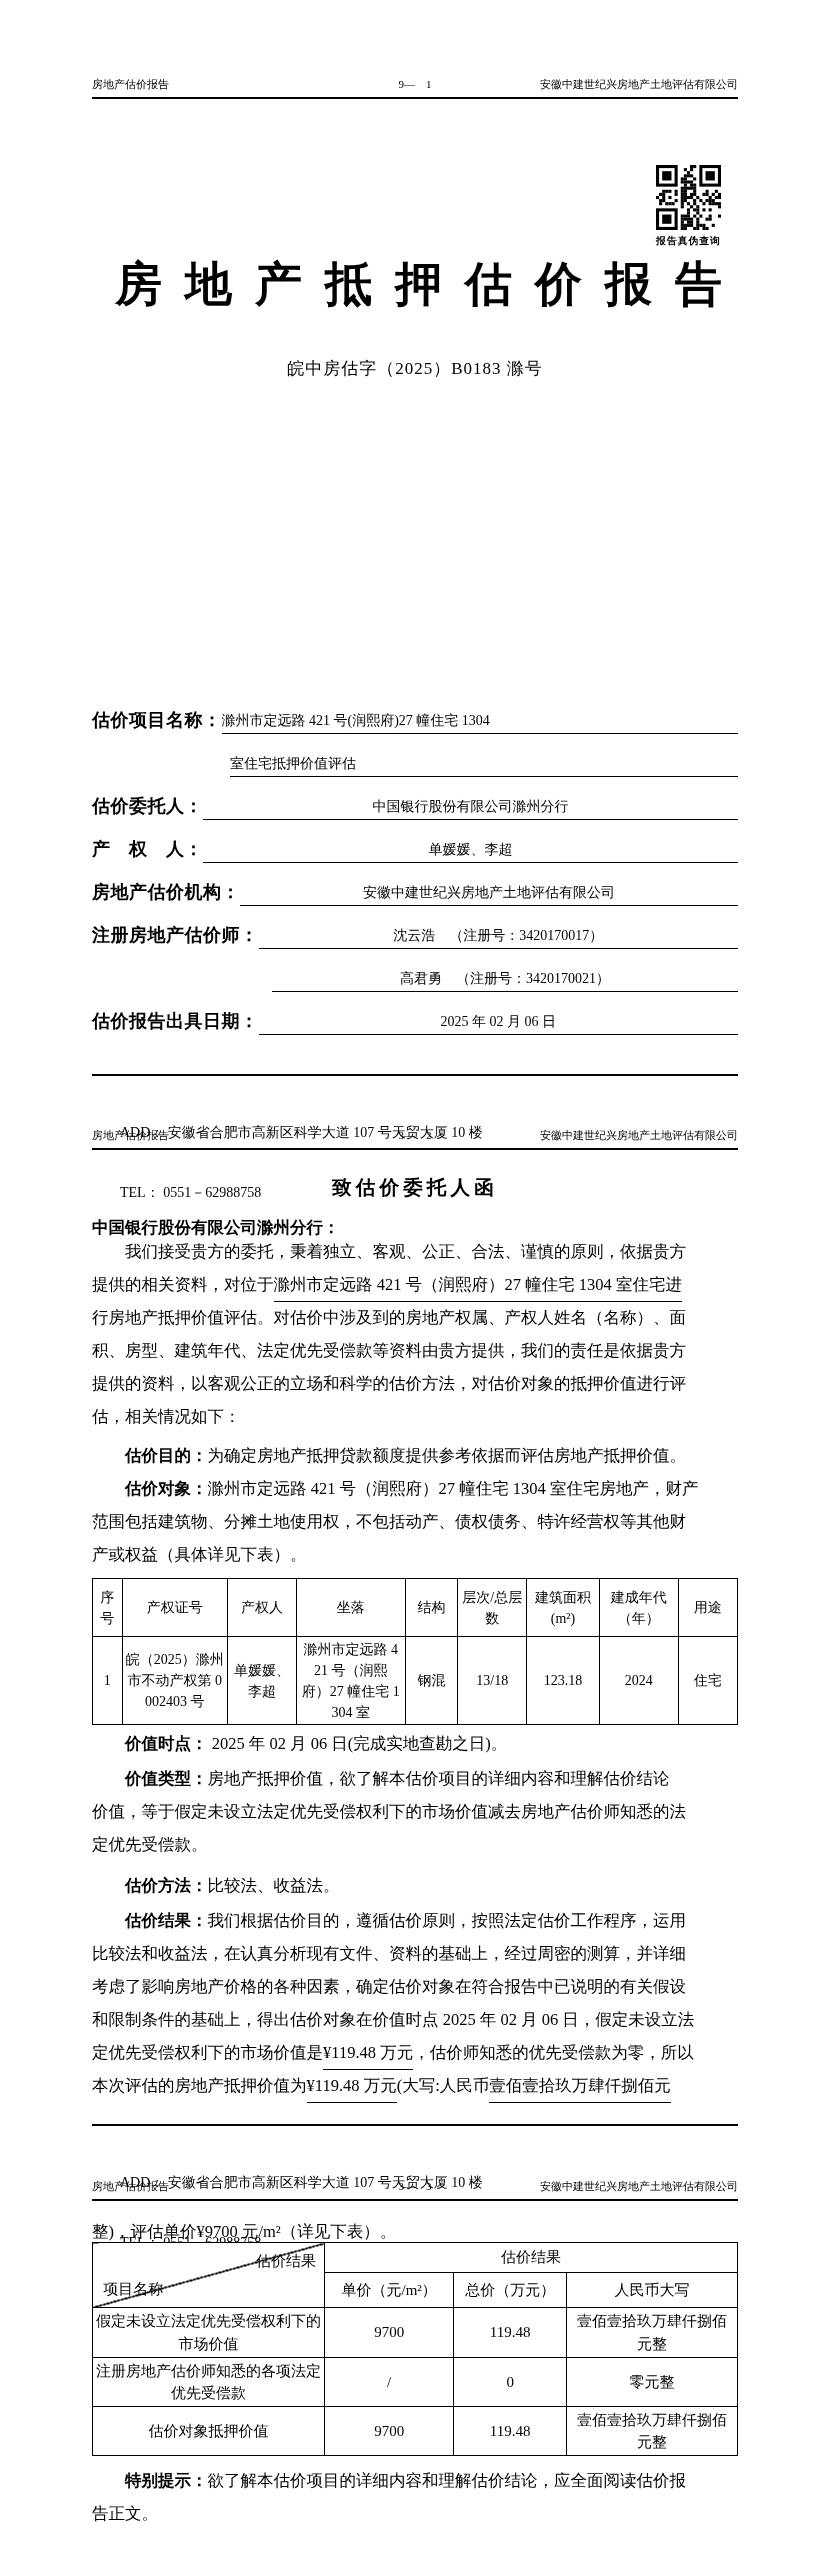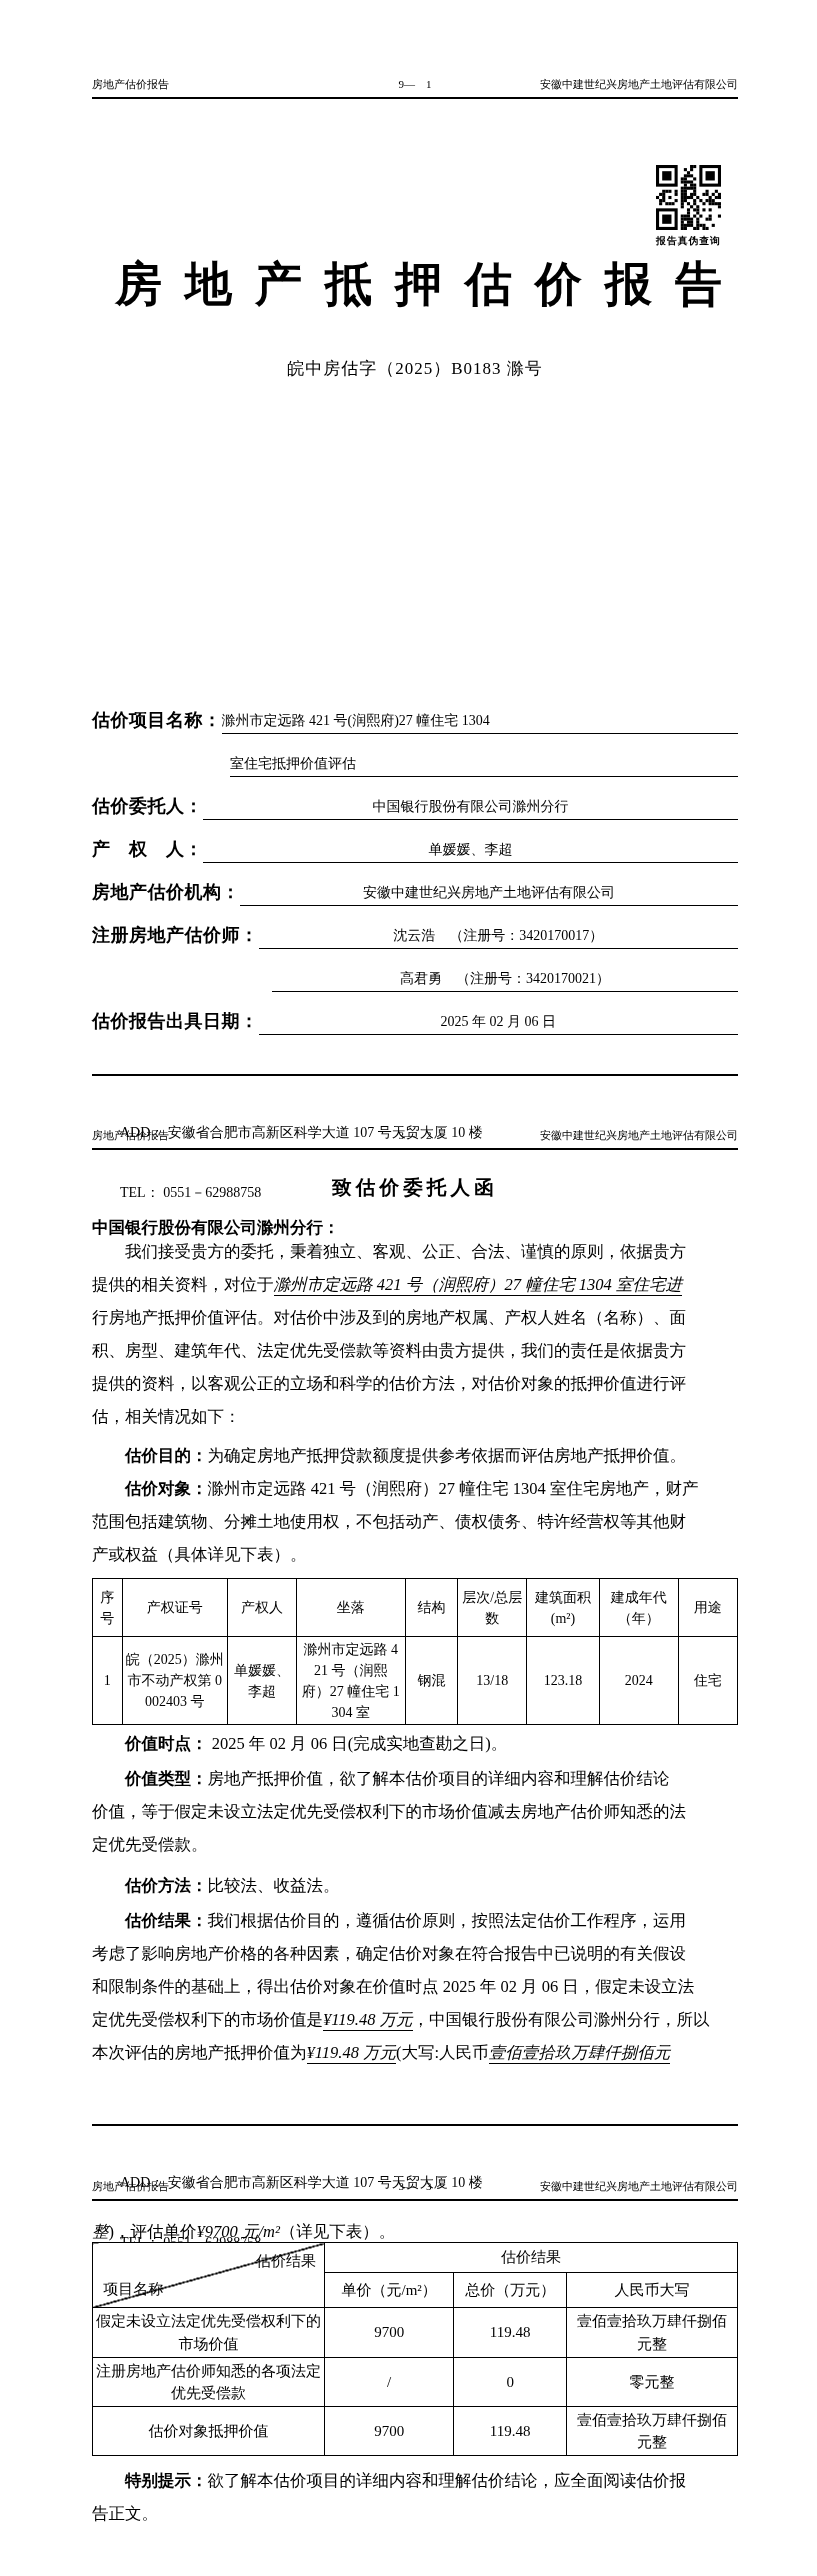--- a/index.html
+++ b/index.html
@@ -32,21 +32,21 @@
              padding-bottom:3.1px;white-space:pre;}
   .irow .val.vleft{text-align:left;}
   .sp1{display:inline-block;width:138px;}
   .sp2{display:inline-block;width:180px;}
 
   
   .blk{position:absolute;left:92px;width:646px;font-size:16.5px;}
   .ln{height:33px;line-height:33px;white-space:pre;}
   .ind{text-indent:33px;}
   .bl{font-weight:bold;}
-  .u{border-bottom:1.5px solid #000;padding-bottom:1px;font-style:italic;}
+  .u{border-bottom:1.5px solid #000;padding-bottom:7px;}
   .t2{position:absolute;left:92px;width:646px;text-align:center;font-size:19.6px;
       font-weight:bold;letter-spacing:4.1px;height:33px;line-height:33px;}
   .salut{position:absolute;left:92px;width:646px;font-size:16.5px;font-weight:bold;
          height:33px;line-height:33px;white-space:pre;}
 
   
   table{border-collapse:collapse;table-layout:fixed;}
   .tb{position:absolute;left:92px;width:646px;background:#fff;}
   .tb td,.tb th{border:1px solid #000;text-align:center;vertical-align:middle;
                 font-weight:normal;padding:1.5px 3.1px;word-break:break-all;}
@@ -323,23 +323,24 @@
     <div class="ln"><span>价值，等于假定未设立法定优先受偿权利下的市场价值减去房地产估价师知悉的法</span></div>
     <div class="ln"><span>定优先受偿款。</span></div>
   </div>
 
   <div class="blk" style="top:1869px;">
     <div class="ln ind"><span class="bl">估价方法：</span><span>比较法、收益法。</span></div>
   </div>
 
   <div class="blk" style="top:1904px;">
     <div class="ln ind"><span class="bl">估价结果：</span><span>我们根据估价目的，遵循估价原则，按照法定估价工作程序，运用</span></div>
+    <div class="ln"><span>比较法和收益法，在认真分析现有文件、资料的基础上，经过周密的测算，并详细</span></div>
     <div class="ln"><span>考虑了影响房地产价格的各种因素，确定估价对象在符合报告中已说明的有关假设</span></div>
     <div class="ln"><span>和限制条件的基础上，得出估价对象在价值时点 2025 年 02 月 06 日，假定未设立法</span></div>
-    <div class="ln"><span>定优先受偿权利下的市场价值是</span><span class="u">¥119.48 万元</span><span>，中国银行股份有限公司滁州分行，所以</span></div>
+    <div class="ln"><span>定优先受偿权利下的市场价值是</span><span class="u">¥119.48 万元</span><span>，估价师知悉的优先受偿款为零，所以</span></div>
     <div class="ln"><span>本次评估的房地产抵押价值为</span><span class="u">¥119.48 万元</span><span>(大写:人民币</span><span class="u">壹佰壹拾玖万肆仟捌佰元</span></div>
   </div>
 
   <div class="ft" style="top:2124px;">
     <div>ADD： 安徽省合肥市高新区科学大道 107 号天贸大厦 10 楼</div>
     <div>TEL： 0551－62988758</div>
   </div>
 
   <div class="hd" style="top:2179px;">
     <span>房地产估价报告</span>

